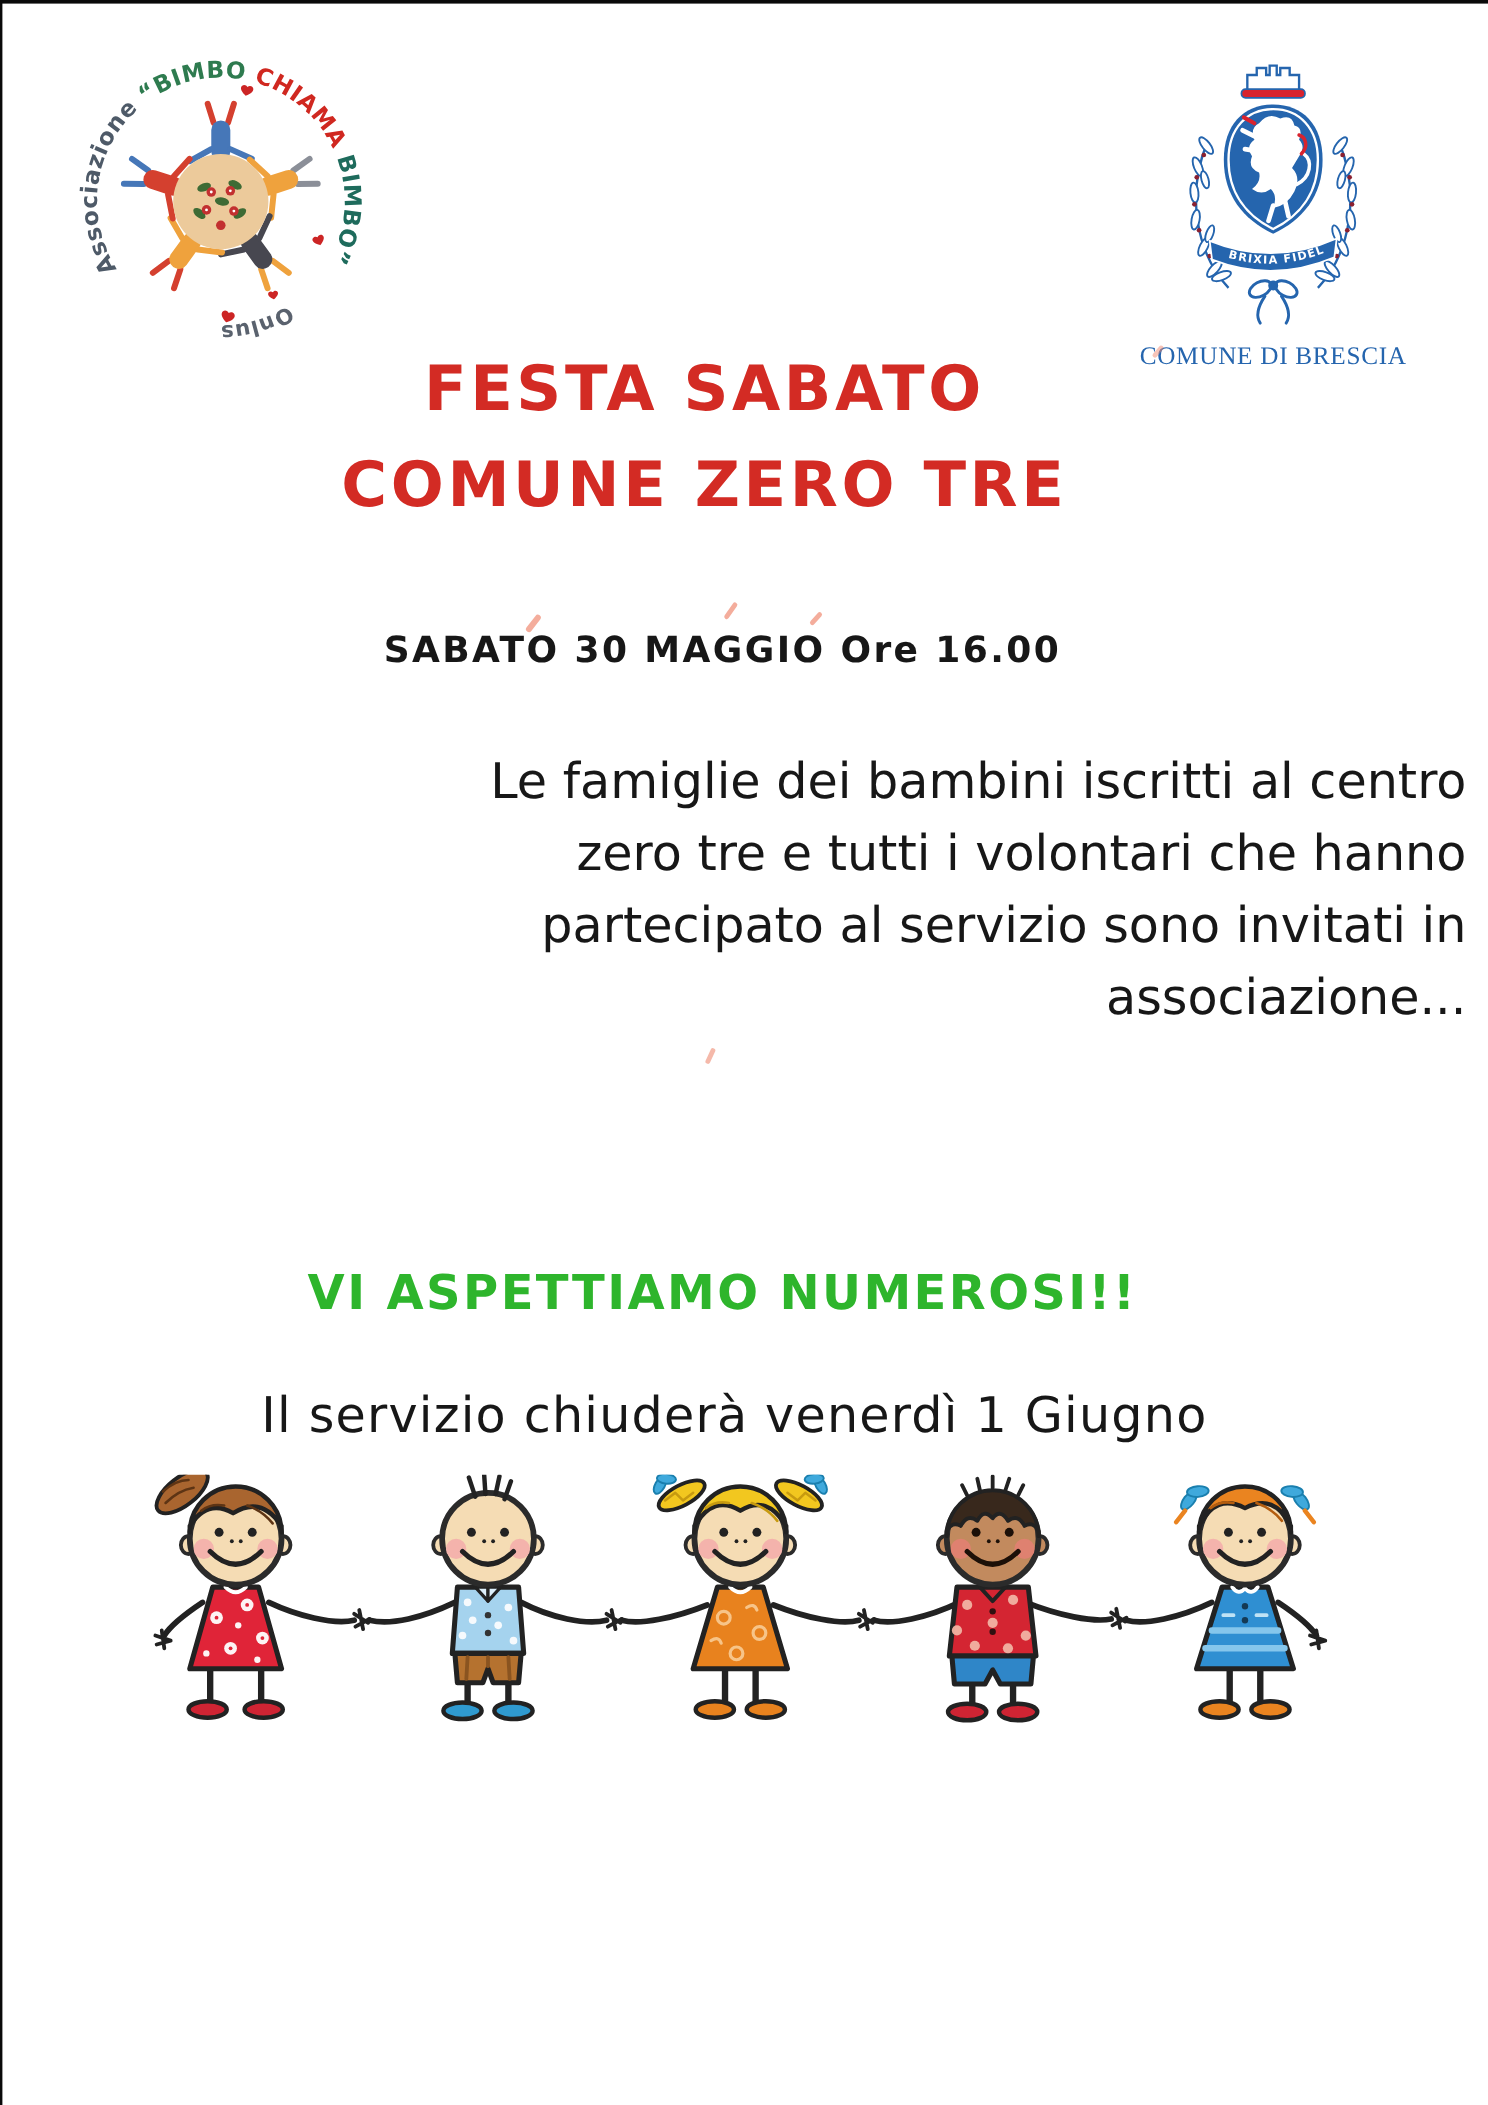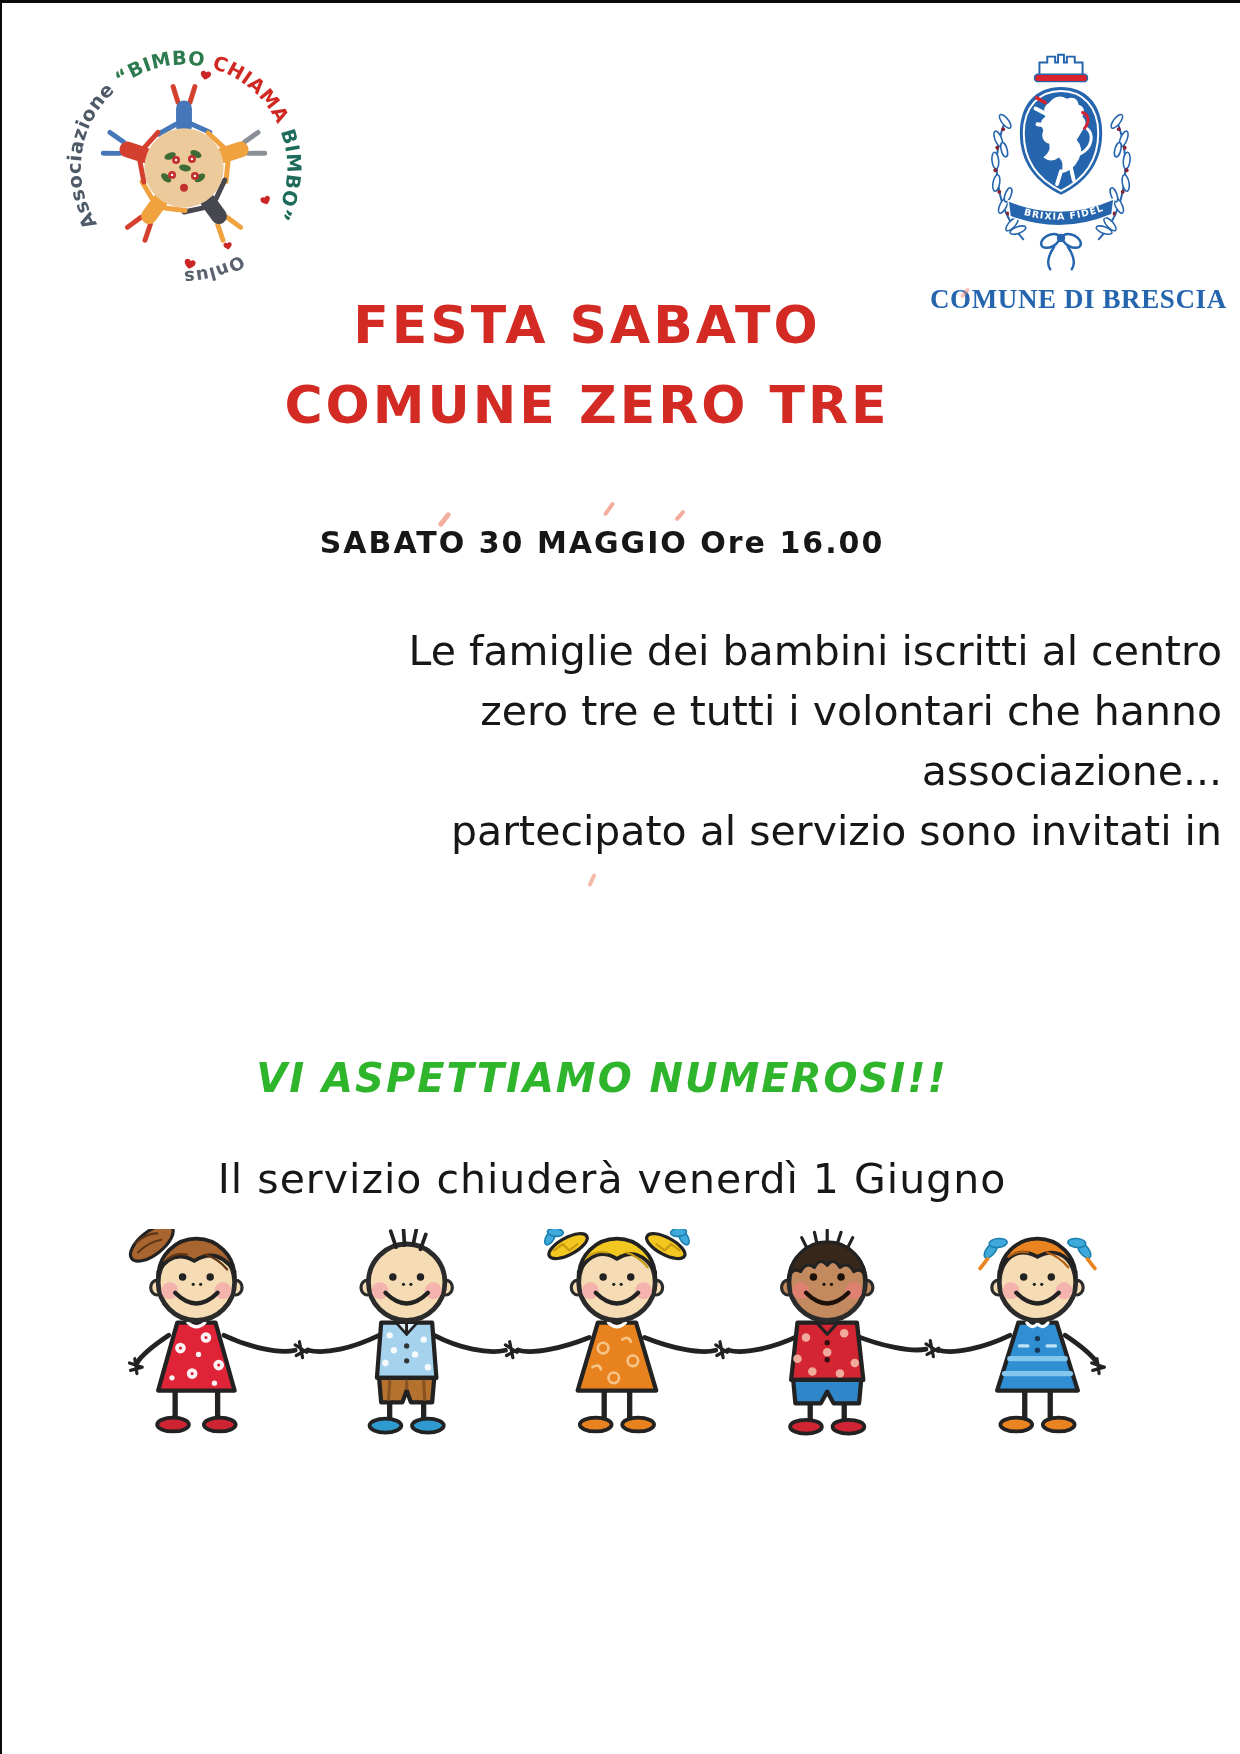--- a/index.html
+++ b/index.html
@@ -12,42 +12,42 @@
   html,body{margin:0;padding:0;background:#e8e8e8;}
   .page{
     position:relative;width:1240px;height:1754px;background:#ffffff;
     font-family:"DejaVu Sans",sans-serif;overflow:hidden;margin:0 auto;
     border-top:3px solid #0a0a0a;border-left:2px solid #0a0a0a;
   }
   .logo-bimbo{position:absolute;left:48px;top:30px;width:268px;height:258px;}
   .logo-brescia{position:absolute;left:928px;top:42px;width:262px;text-align:center;}
   .logo-brescia .caption{
     font-family:"Liberation Serif",serif;color:var(--blue);
-    font-size:27px;letter-spacing:0.6px;margin-top:3px;white-space:nowrap;font-weight:bold;
+    font-size:21px;letter-spacing:0.6px;margin-top:3px;white-space:nowrap;
   }
   .title{
     position:absolute;top:282px;left:0;width:1170px;text-align:center;
     color:var(--red);font-weight:bold;font-size:52px;line-height:80px;letter-spacing:3px;
     white-space:nowrap;
   }
   .date-line{
     position:absolute;top:522px;left:0;width:1200px;text-align:center;
     color:var(--ink);font-weight:bold;font-size:30px;letter-spacing:2px;white-space:nowrap;
   }
   .invite{
     position:absolute;top:618px;left:0;width:1220px;text-align:right;
     color:var(--ink);font-size:41px;line-height:60px;
   }
   .snack{
     position:absolute;top:890px;left:0;width:1220px;text-align:center;
     color:var(--ink);font-size:42px;line-height:58px;
   }
   .highlight{
     position:absolute;top:1052px;left:0;width:1200px;text-align:center;
-    color:var(--green);font-weight:bold;font-size:40px;letter-spacing:2px;white-space:nowrap;font-style:italic;
+    color:var(--green);font-weight:bold;font-size:40px;letter-spacing:2px;white-space:nowrap;
   }
   .closing{
     position:absolute;top:1152px;left:0;width:1220px;text-align:center;
     color:var(--ink);font-size:41px;letter-spacing:1px;white-space:nowrap;
   }
   .children{position:absolute;left:85px;top:1226px;width:1062px;height:218px;}
   .smudge{position:absolute;background:#ef8a72;border-radius:3px;opacity:.7;}
   .s1{left:440px;top:508px;width:5px;height:17px;transform:rotate(38deg);}
   .s2{left:605px;top:498px;width:4px;height:16px;transform:rotate(35deg);}
   .s3{left:676px;top:506px;width:4px;height:13px;transform:rotate(42deg);}
@@ -203,22 +203,22 @@
   <div class="title">
     <div>FESTA SABATO</div>
     <div>COMUNE ZERO TRE</div>
   </div>
 
   <div class="date-line">SABATO 30 MAGGIO Ore 16.00</div>
 
   <div class="invite">
     <div>Le famiglie dei bambini iscritti al centro</div>
     <div>zero tre e tutti i volontari che hanno</div>
+    <div>partecipato al servizio sono invitati in</div>
     <div>associazione...</div>
-    <div>partecipato al servizio sono invitati in</div>
   </div>
 
 
   <div class="highlight">VI ASPETTIAMO NUMEROSI!!</div>
 
   <div class="closing">Il servizio chiuderà venerdì 1 Giugno</div>
 
   <svg class="children" viewBox="0 0 1000 205">
     <g stroke-linecap="round" stroke-linejoin="round">
 

